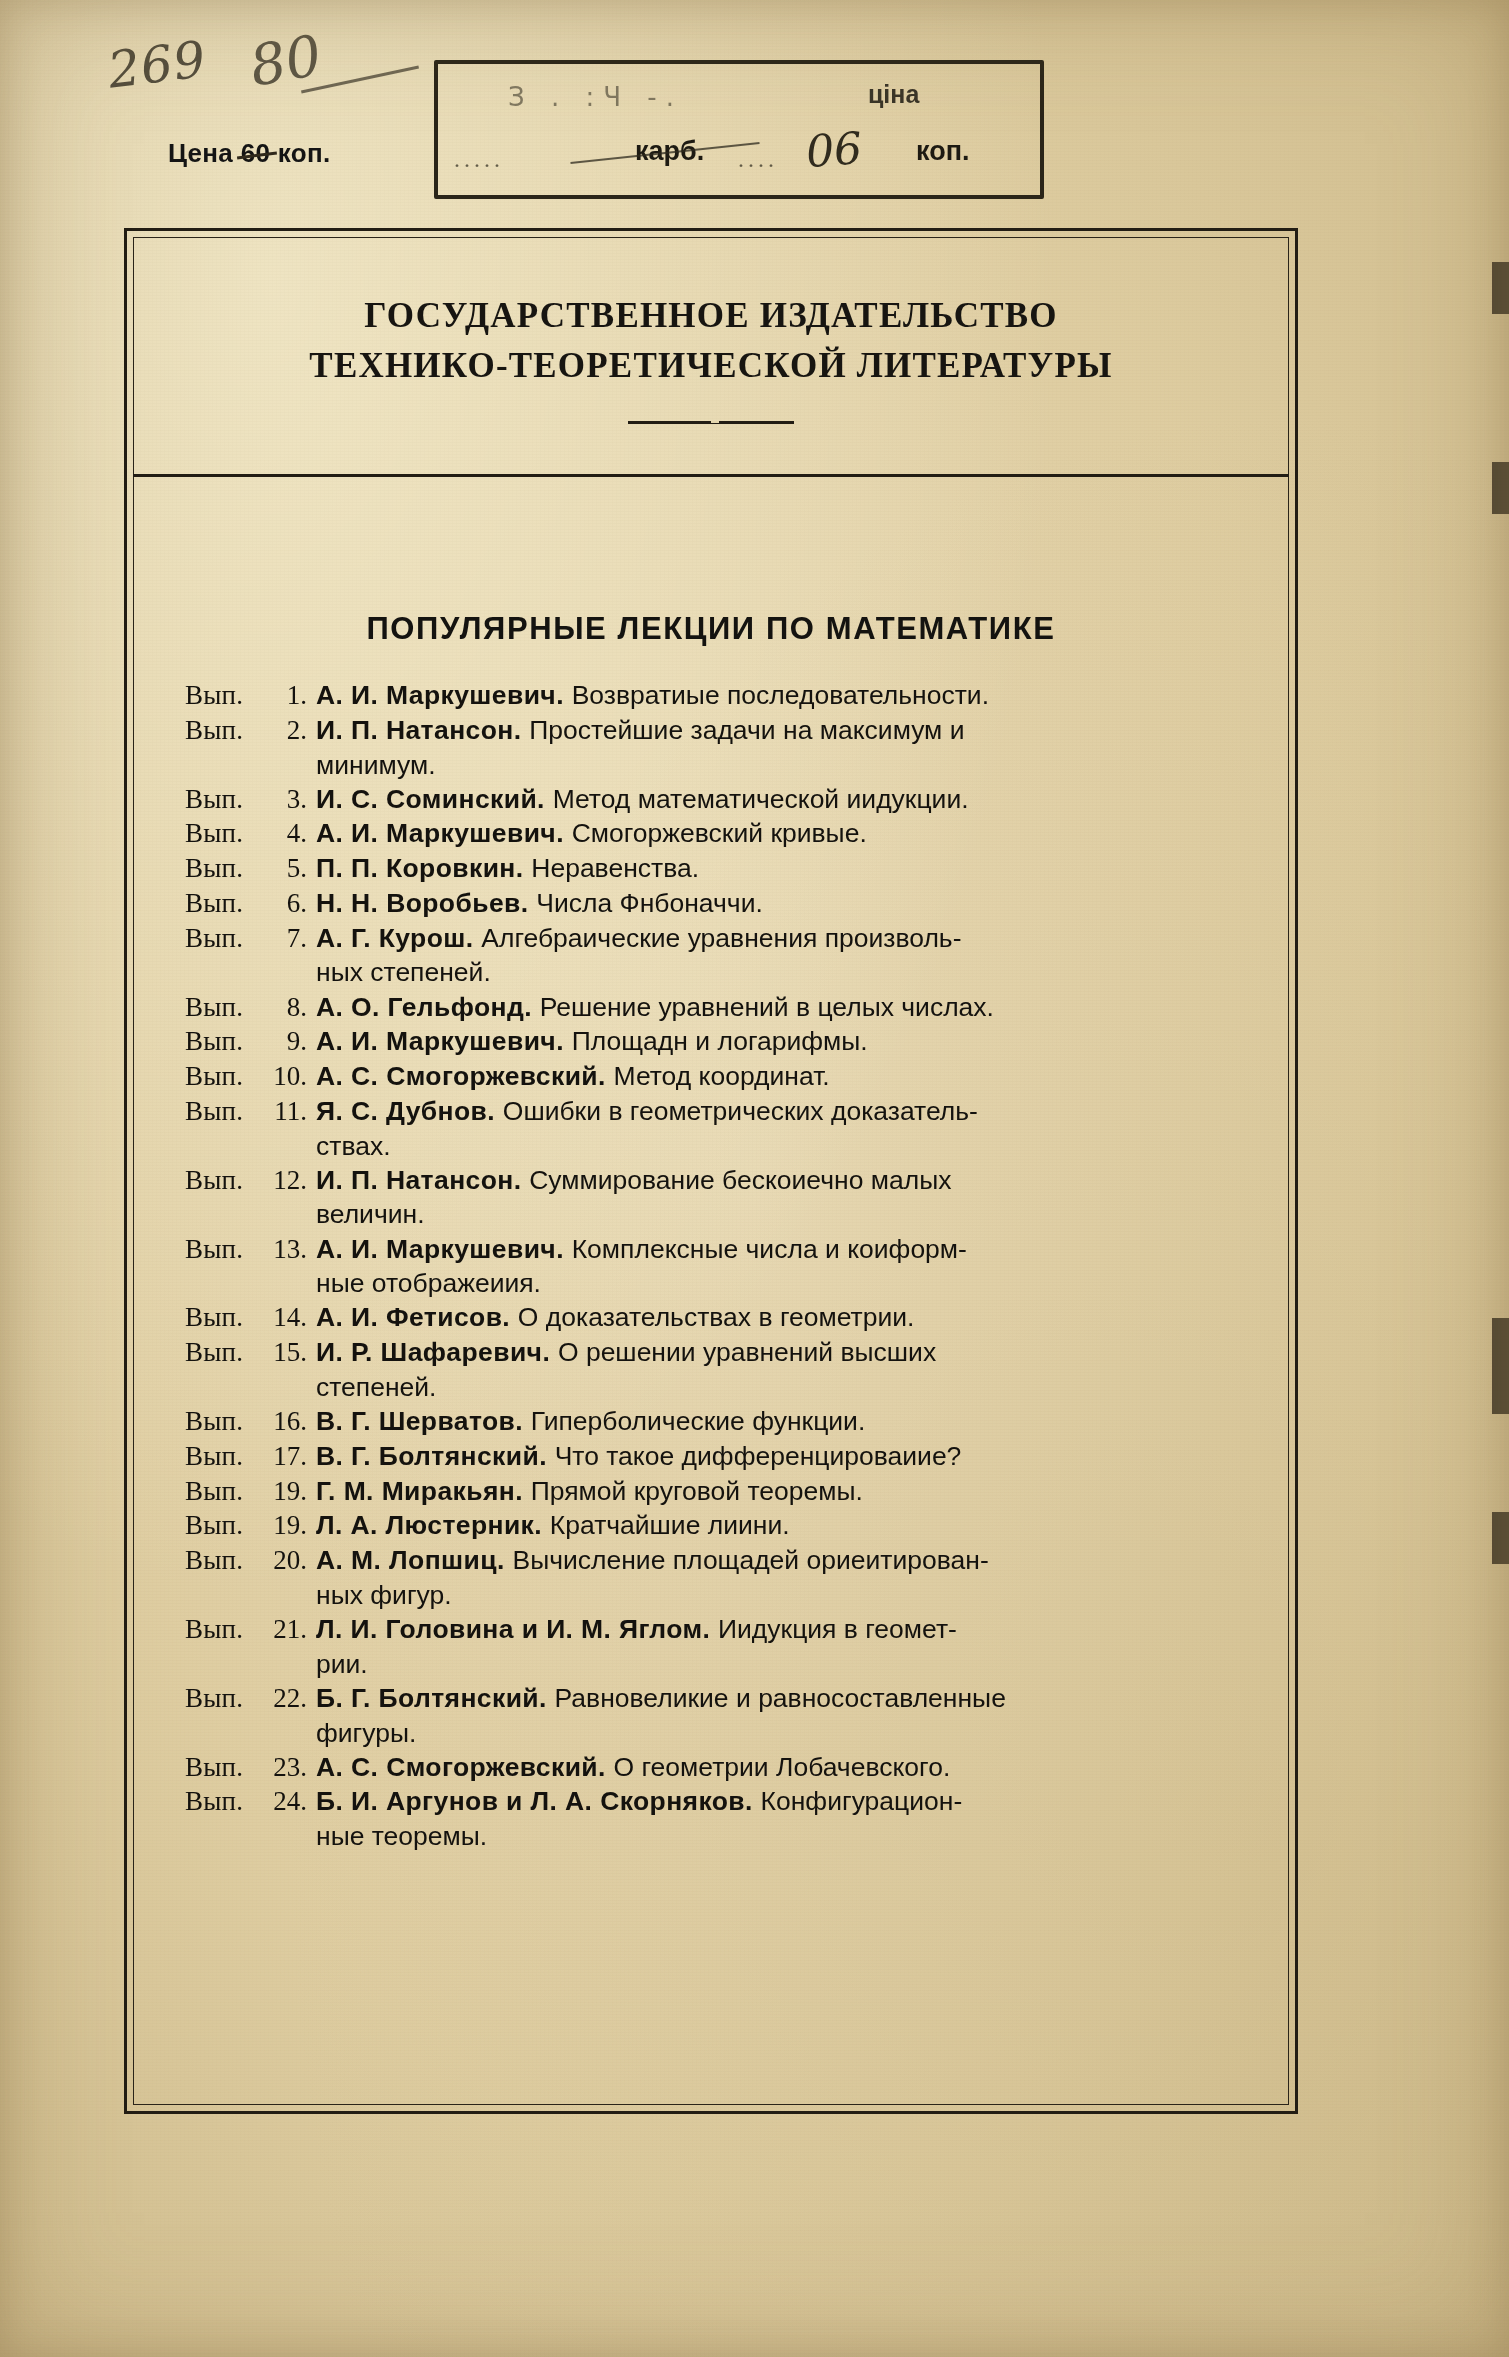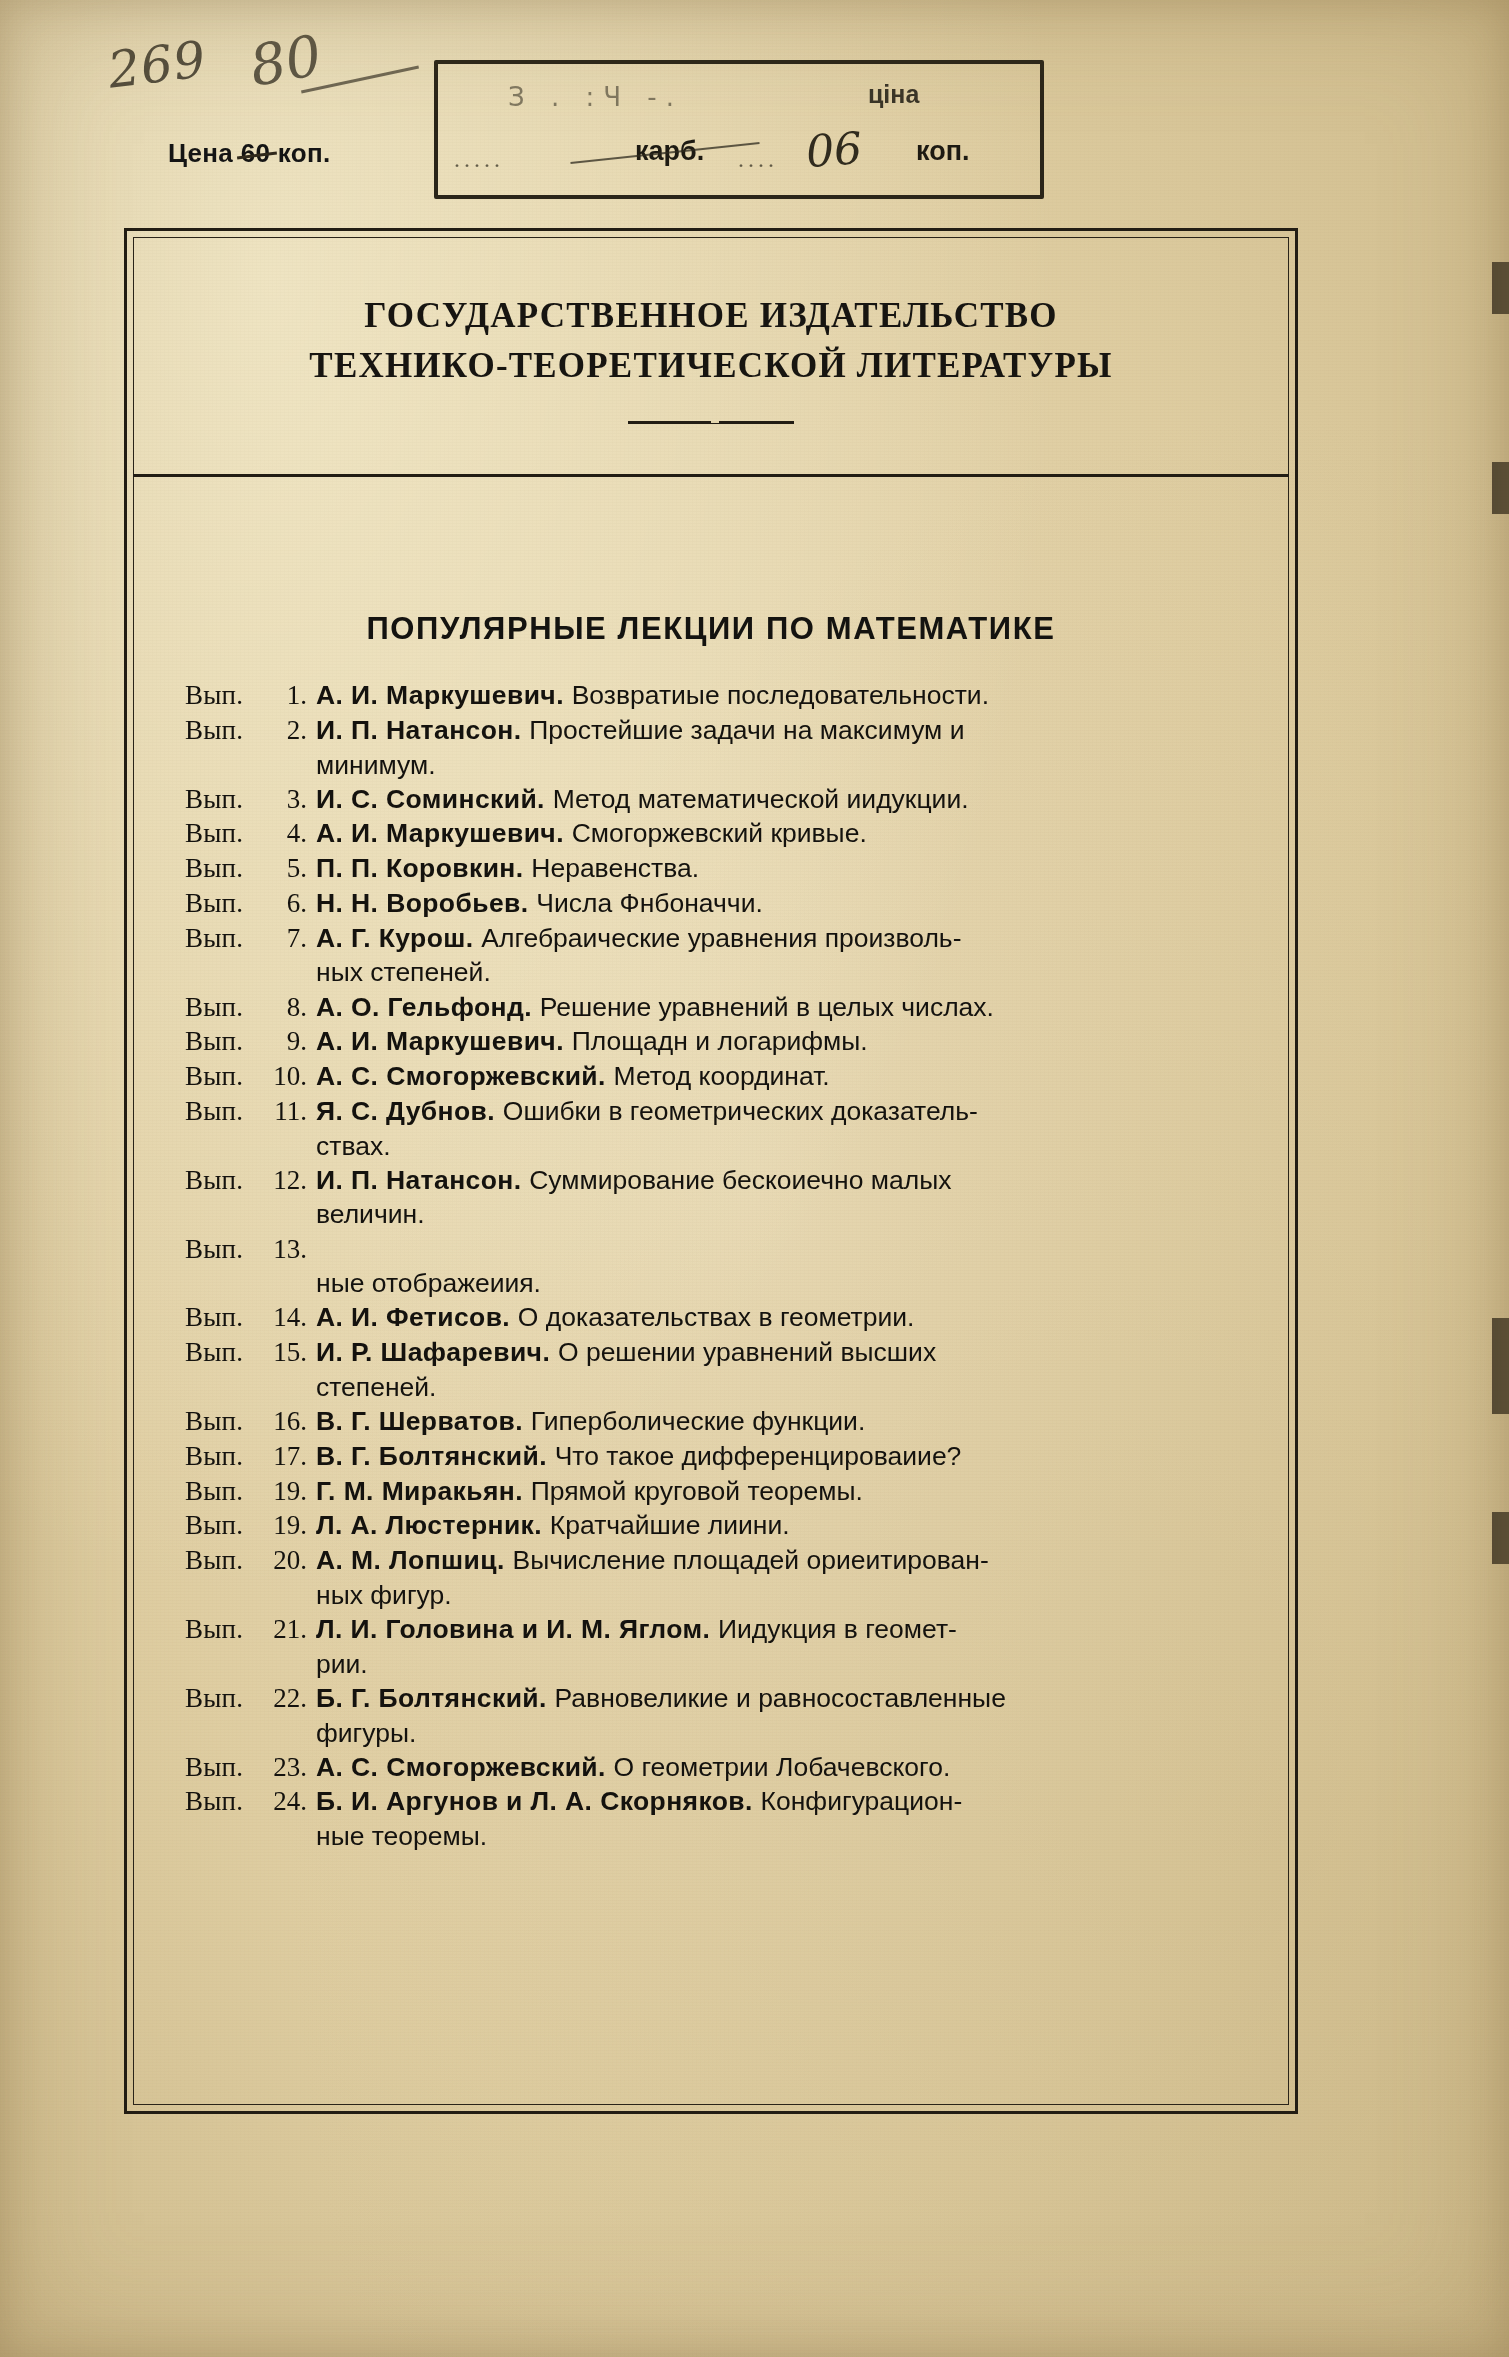--- a/index.html
+++ b/index.html
@@ -272,20 +272,21 @@
     top: 448px;
     font-family: "Liberation Sans", sans-serif;
     font-size: 26.5px;
     color: #14120e;
   }
   .item {
     display: flex;
     align-items: baseline;
     margin-bottom: 1px;
     line-height: 1.25;
+    justify-content: flex-end;
   }
   .vyp {
     flex: 0 0 auto;
     width: 74px;
     font-family: "Liberation Serif", serif;
     font-size: 27px;
     letter-spacing: 0.2px;
   }
   .num {
     flex: 0 0 auto;
@@ -430,20 +431,21 @@
       <div class="cont">ствах.</div>
       <div class="item">
         <span class="vyp">Вып.</span>
         <span class="num">12.</span>
         <span class="body justify"><span class="author">И. П. Натансон. </span><span class="ttl">Суммирование бескоиечно малых</span></span>
       </div>
       <div class="cont">величин.</div>
       <div class="item">
         <span class="vyp">Вып.</span>
         <span class="num">13.</span>
+        <span class="body justify"><span class="author">А. И. Маркушевич. </span><span class="ttl">Комплексные числа и коиформ-</span></span>
       </div>
       <div class="cont">ные отображеиия.</div>
       <div class="item">
         <span class="vyp">Вып.</span>
         <span class="num">14.</span>
         <span class="body"><span class="author">А. И. Фетисов. </span><span class="ttl">О доказательствах в геометрии.</span></span>
       </div>
       <div class="item">
         <span class="vyp">Вып.</span>
         <span class="num">15.</span>

